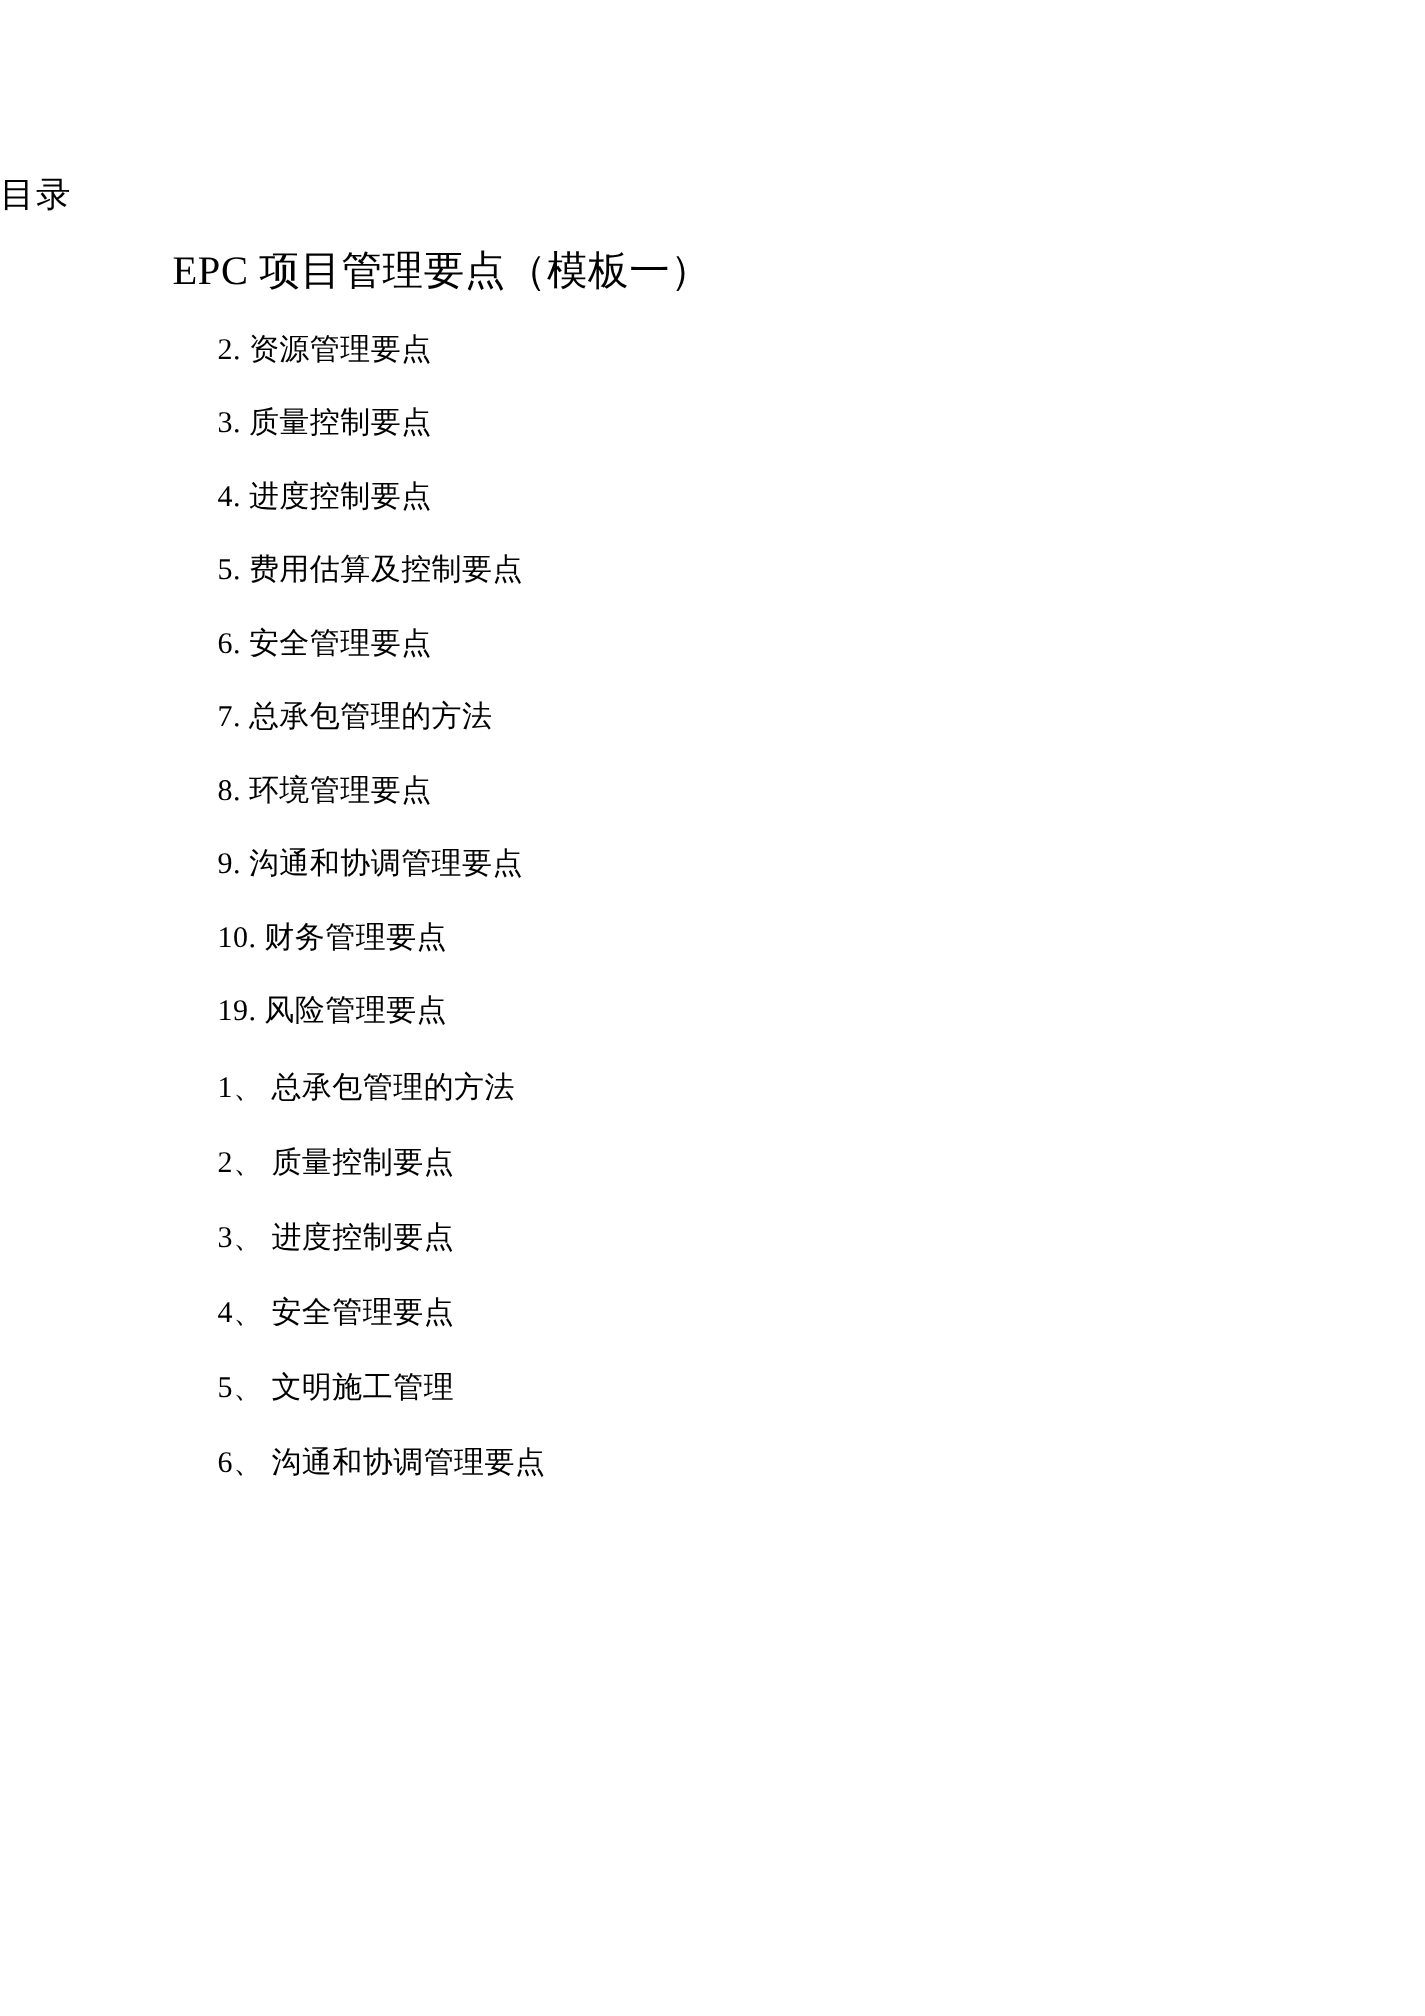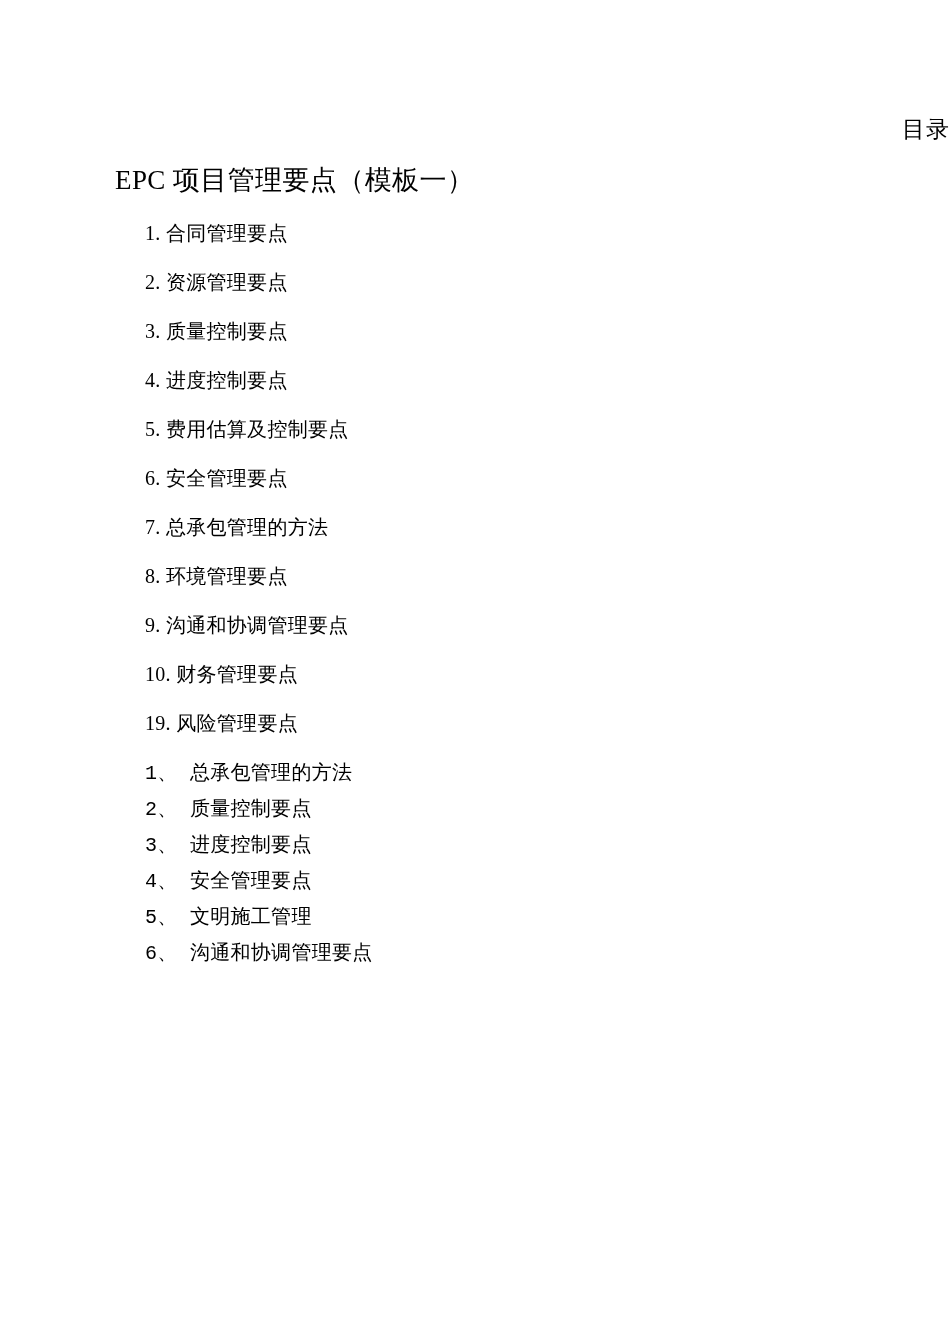--- a/index.html
+++ b/index.html
@@ -16,21 +16,21 @@
     overflow: hidden;
   }
   .page {
     width: 950px;
     height: 1344px;
     box-sizing: border-box;
     padding: 0;
     position: relative;
   }
   .doc-title {
-    text-align: right;
+    text-align: left;
     font-size: 23px;
     line-height: 1;
     margin-top: 118px;
     margin-bottom: 15px;
     letter-spacing: 1px;
     font-weight: normal;
   }
   .section {
     margin-top: 26px;
   }
@@ -58,35 +58,33 @@
   .toc-item .num {
     display: inline;
   }
   .toc-item .label {
     display: inline;
   }
   .sec2 {
     margin-top: 31px;
   }
   .sec2 .toc-item {
-    margin-top: 16px;
-    font-family: Liberation Mono, monospace;
+    margin-top: 30px;
   }
 </style>
 </head>
 <body>
 
 <div class="page">
 
   <div class="doc-title">目录</div>
 
   <div class="section sec1">
     <div class="section-heading">EPC 项目管理要点（模板一）</div>
     <ul class="toc-list">
-      <li class="toc-item"><span class="num">1.</span> <span class="label">合同管理要点</span></li>
       <li class="toc-item"><span class="num">2.</span> <span class="label">资源管理要点</span></li>
       <li class="toc-item"><span class="num">3.</span> <span class="label">质量控制要点</span></li>
       <li class="toc-item"><span class="num">4.</span> <span class="label">进度控制要点</span></li>
       <li class="toc-item"><span class="num">5.</span> <span class="label">费用估算及控制要点</span></li>
       <li class="toc-item"><span class="num">6.</span> <span class="label">安全管理要点</span></li>
       <li class="toc-item"><span class="num">7.</span> <span class="label">总承包管理的方法</span></li>
       <li class="toc-item"><span class="num">8.</span> <span class="label">环境管理要点</span></li>
       <li class="toc-item"><span class="num">9.</span> <span class="label">沟通和协调管理要点</span></li>
       <li class="toc-item"><span class="num">10.</span> <span class="label">财务管理要点</span></li>
       <li class="toc-item"><span class="num">19.</span> <span class="label">风险管理要点</span></li>

